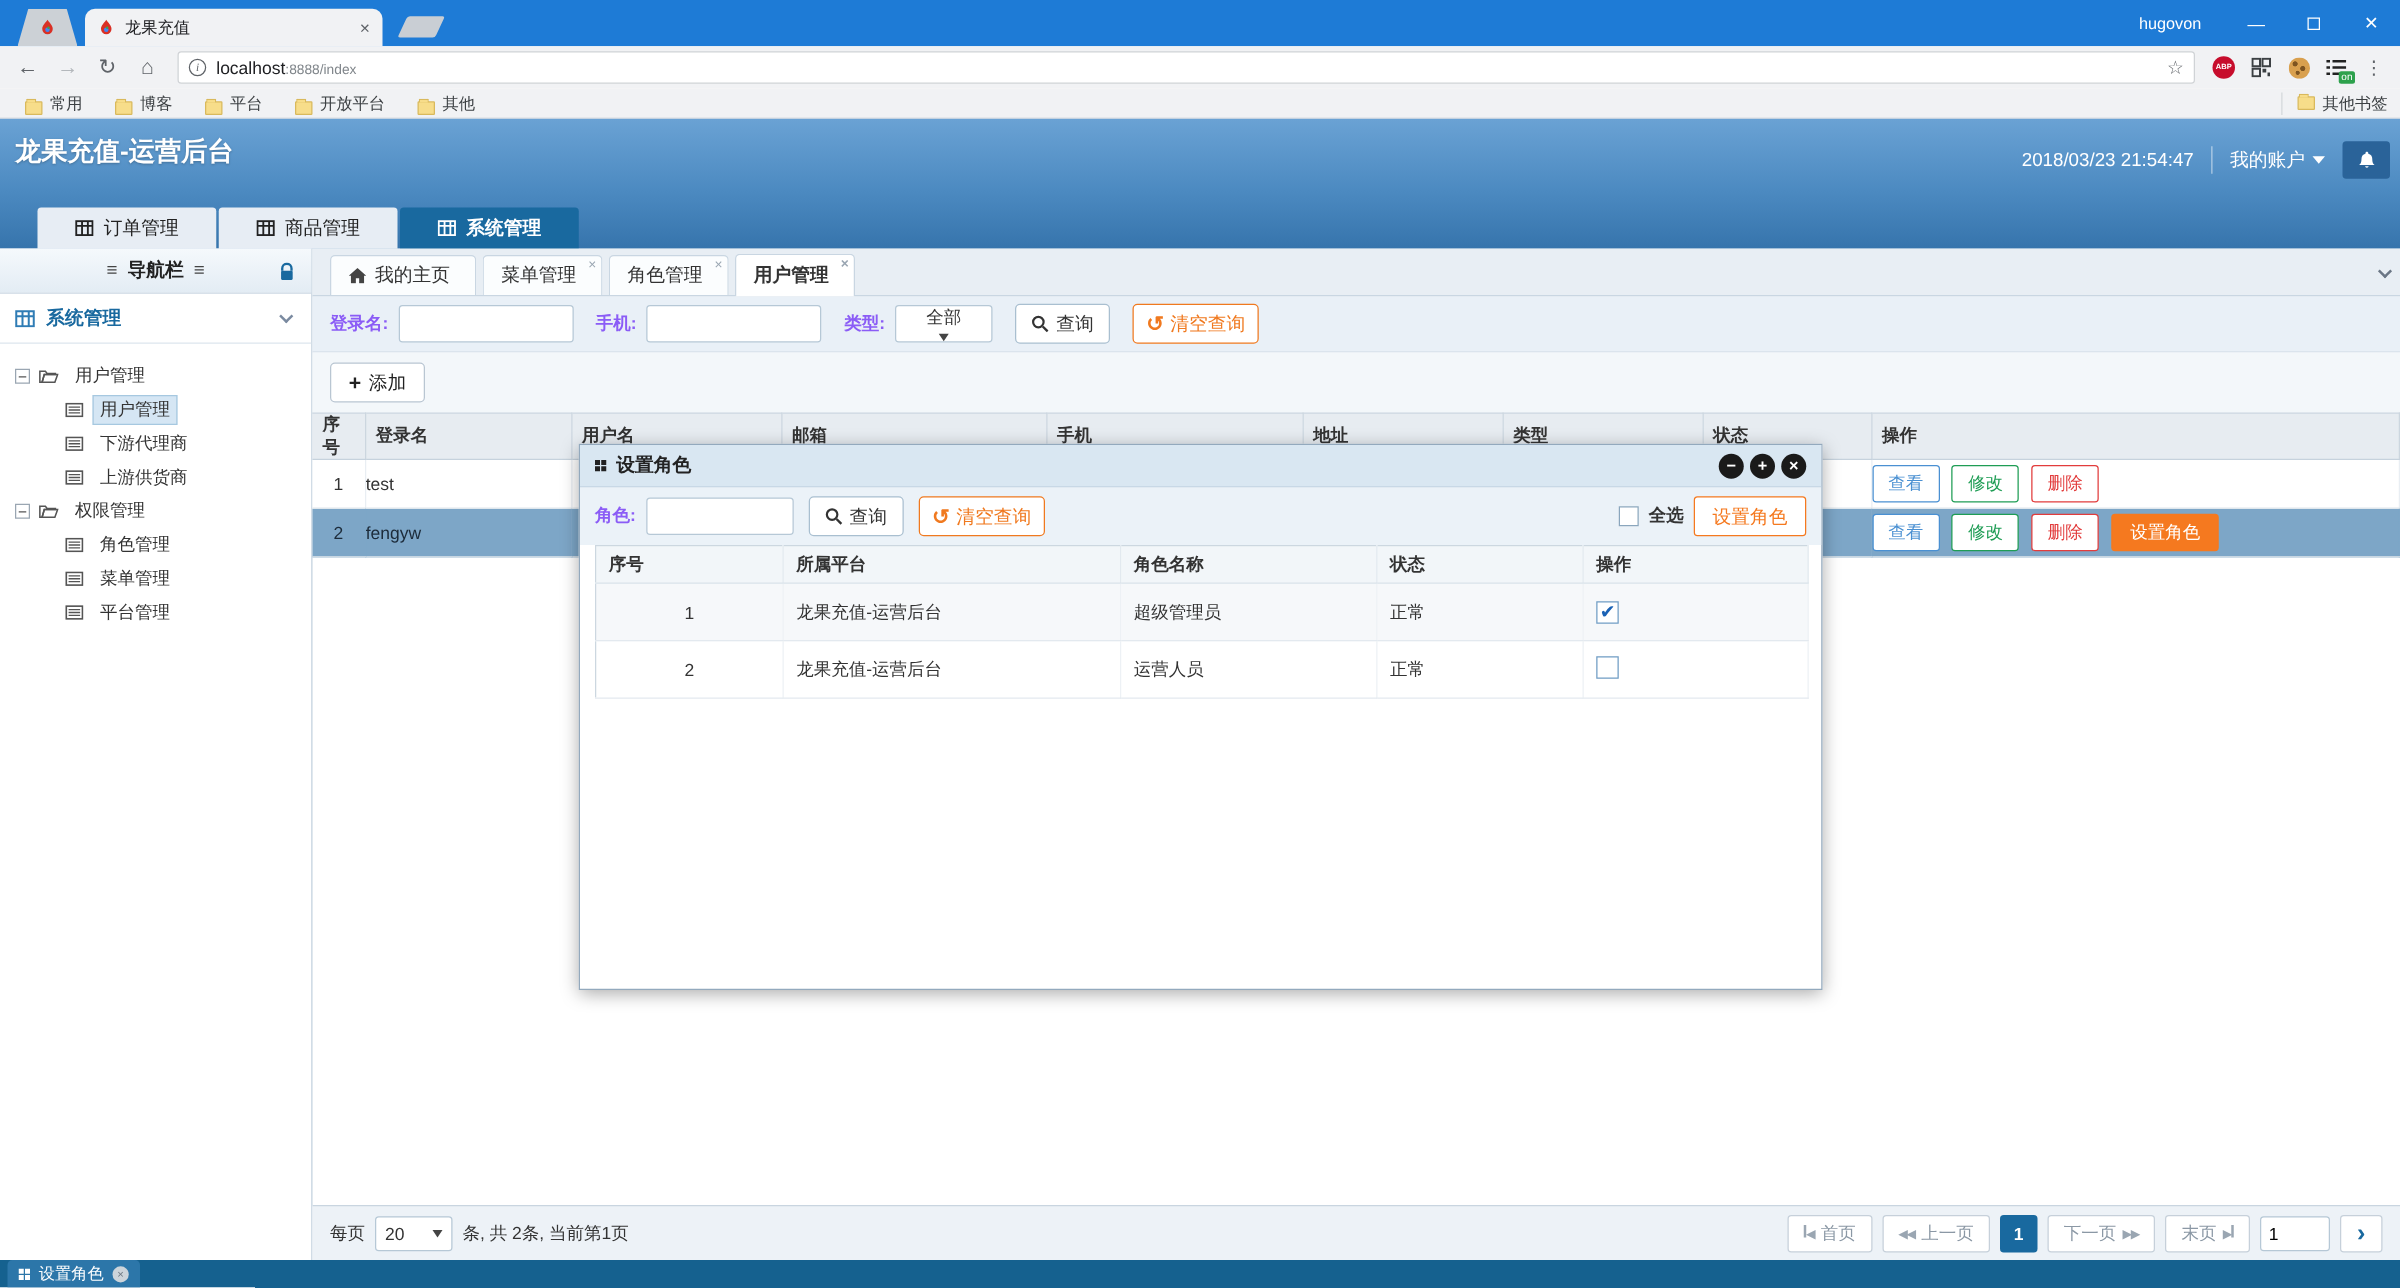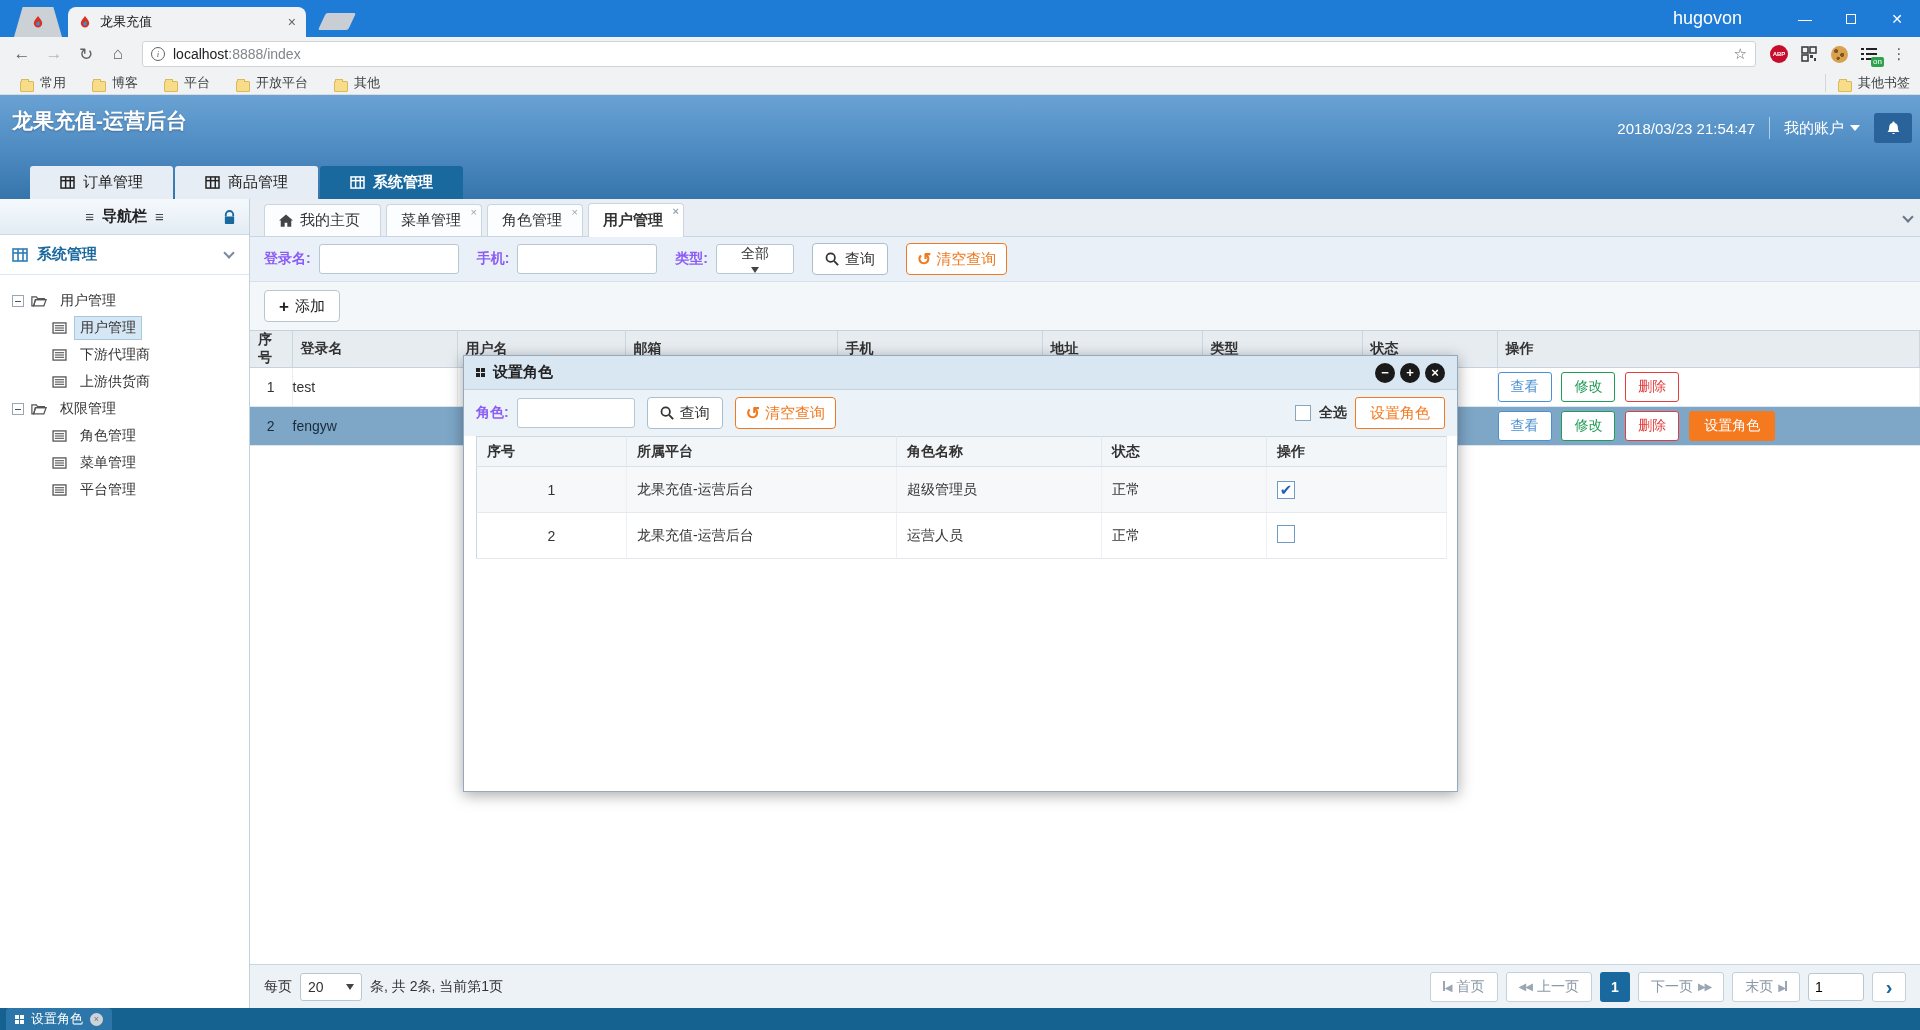--- a/index.html
+++ b/index.html
@@ -9,46 +9,46 @@
   .r { display:flex; align-items:center; }
 
   
   #tabstrip { position:absolute; top:0; left:0; width:1920px; height:37px; background:#1e7bd6; display:flex; align-items:flex-end; }
   .pinned-tab { width:48px; height:30px; background:#ccd1d6; clip-path:polygon(18% 0,82% 0,100% 100%,0 100%); display:flex; align-items:center; justify-content:center; margin-left:14px; }
   .browser-tab { width:238px; height:30px; background:#f1f2f4; border-radius:8px 8px 0 0; display:flex; align-items:center; padding:0 10px; gap:8px; margin-left:6px; }
   .browser-tab .t-title { flex:1; font-size:13px; color:#202124; white-space:nowrap; overflow:hidden; }
   .tab-close { color:#5f6368; font-size:14px; line-height:1; }
   .newtab-shape { width:30px; height:17px; background:#c9ced4; transform:skewX(-25deg); margin:0 0 7px 16px; border-radius:2px; }
   .ts-right { margin-left:auto; display:flex; align-items:center; height:37px; }
-  .ts-user { color:#fff; font-size:18px; margin-right:40px; }
+  .ts-user { color:#fff; font-size:13px; margin-right:21px; }
   .winbtn { width:46px; height:37px; display:flex; align-items:center; justify-content:center; color:#fff; font-size:14px; }
   .restore-ico { width:10px; height:10px; border:1.5px solid #fff; }
 
   #toolbar { position:absolute; top:37px; left:0; width:1920px; height:34px; background:#f1f2f4; display:flex; align-items:center; padding:0 8px; gap:4px; }
   .navico { width:28px; height:28px; display:flex; align-items:center; justify-content:center; font-size:17px; color:#5f6368; }
   .navico.dis { color:#b4b8bc; }
   #urlbar { flex:1; height:26px; background:#fff; border:1px solid #d0d3d6; border-radius:3px; display:flex; align-items:center; padding:0 8px; gap:8px; margin:0 6px; }
   .info-ico { width:14px; height:14px; border:1.4px solid #5f6368; border-radius:50%; color:#5f6368; font-size:9px; display:flex; align-items:center; justify-content:center; font-family:"Liberation Serif",serif; font-style:italic; }
   .url-host { color:#202124; font-size:14px; }
-  .url-rest { color:#80868b; font-size:14px; }
+  .url-rest { color:#80868b; font-size:11px; }
   .star { margin-left:auto; color:#5f6368; font-size:15px; }
   .ext { width:26px; height:26px; display:flex; align-items:center; justify-content:center; position:relative; }
   .abp { width:18px; height:18px; border-radius:50%; background:#c70d2c; color:#fff; font-size:6px; font-weight:bold; display:flex; align-items:center; justify-content:center; }
   .cookie { width:17px; height:17px; border-radius:50%;
     background: radial-gradient(circle at 30% 30%, #7e5420 1.8px, transparent 2.3px),
                 radial-gradient(circle at 66% 52%, #7e5420 1.8px, transparent 2.3px),
                 radial-gradient(circle at 42% 72%, #7e5420 1.4px, transparent 1.9px), #d9a04e; }
   .on-badge { position:absolute; bottom:0; right:-2px; background:#2da14c; color:#fff; font-size:8px; padding:0 2px; border-radius:2px; line-height:10px; }
   .dots { color:#5f6368; font-size:15px; letter-spacing:0; }
 
   #bookmarks { position:absolute; top:71px; left:0; width:1920px; height:24px; background:#f1f2f4; border-bottom:1px solid #dadce0; display:flex; align-items:center; padding:0 10px; gap:6px; font-size:13px; color:#3c4043; }
   .bk { display:flex; align-items:flex-end; gap:6px; padding:0 10px; }
   .folder-ico { width:14px; height:11px; background:#f7dd8a; border:1px solid #d9b95c; border-radius:1px; position:relative; }
   .folder-ico::before { content:""; position:absolute; top:-3px; left:0; width:6px; height:2px; background:#f7dd8a; border:1px solid #d9b95c; border-bottom:none; border-radius:1px 1px 0 0; }
-  .bk-right { margin-left:auto; display:flex; align-items:flex-end; gap:6px; border-left:1px solid #d4d7da; padding-left:12px; }
+  .bk-right { margin-left:auto; display:flex; align-items:center; gap:6px; border-left:1px solid #d4d7da; padding-left:12px; }
 
   
   #appheader { position:absolute; top:95px; left:0; width:1920px; height:104px; background:linear-gradient(180deg,#6aa2d4 0%,#4c8ac1 55%,#3674ac 100%); }
   #app-title { position:absolute; top:12px; left:12px; color:#fff; font-size:21px; font-weight:bold; text-shadow:0 1px 2px rgba(0,0,0,.25); }
   #hdr-right { position:absolute; top:18px; right:8px; display:flex; align-items:center; gap:14px; color:#fff; font-size:15px; }
   .hdr-divider { width:1px; height:22px; background:rgba(255,255,255,.55); }
   .caret-down-white { width:0; height:0; border-left:5px solid transparent; border-right:5px solid transparent; border-top:6px solid #fff; display:inline-block; margin-left:6px; }
   .bell-btn { width:38px; height:30px; background:#2a6399; border-radius:3px; display:flex; align-items:center; justify-content:center; }
   #nav-tabs { position:absolute; left:30px; bottom:0; display:flex; gap:2px; }
   .nav-tab { width:143px; height:33px; display:flex; align-items:center; justify-content:center; gap:8px; background:#e7edf4; color:#222; border-radius:3px 3px 0 0; font-size:15px; }

